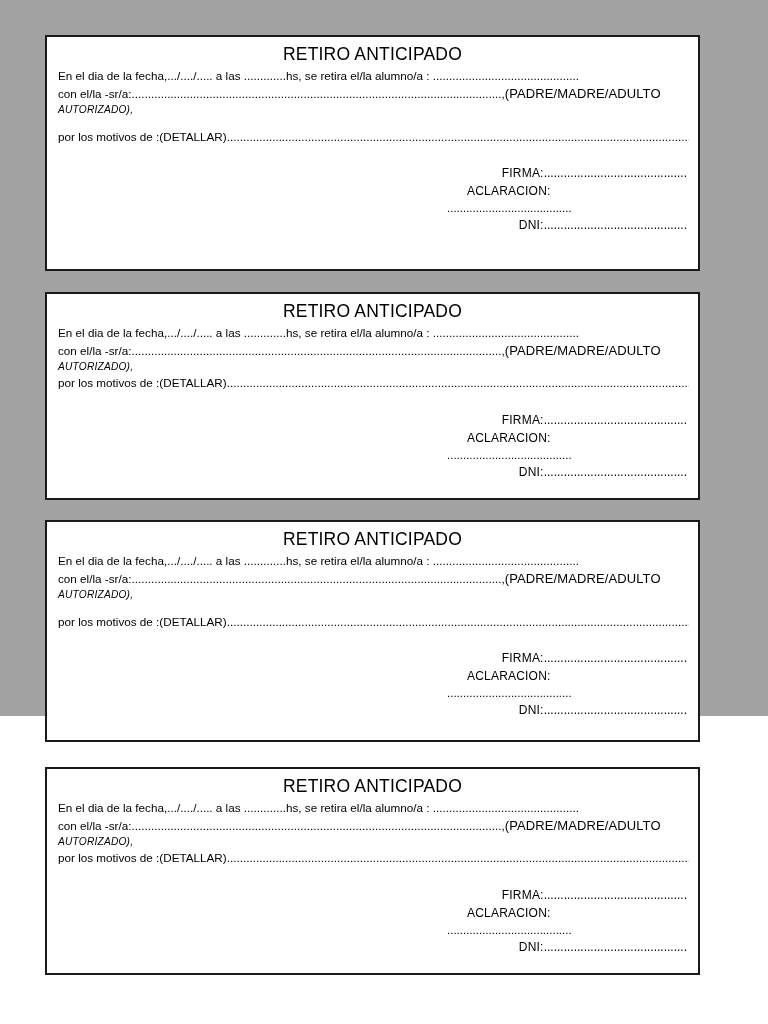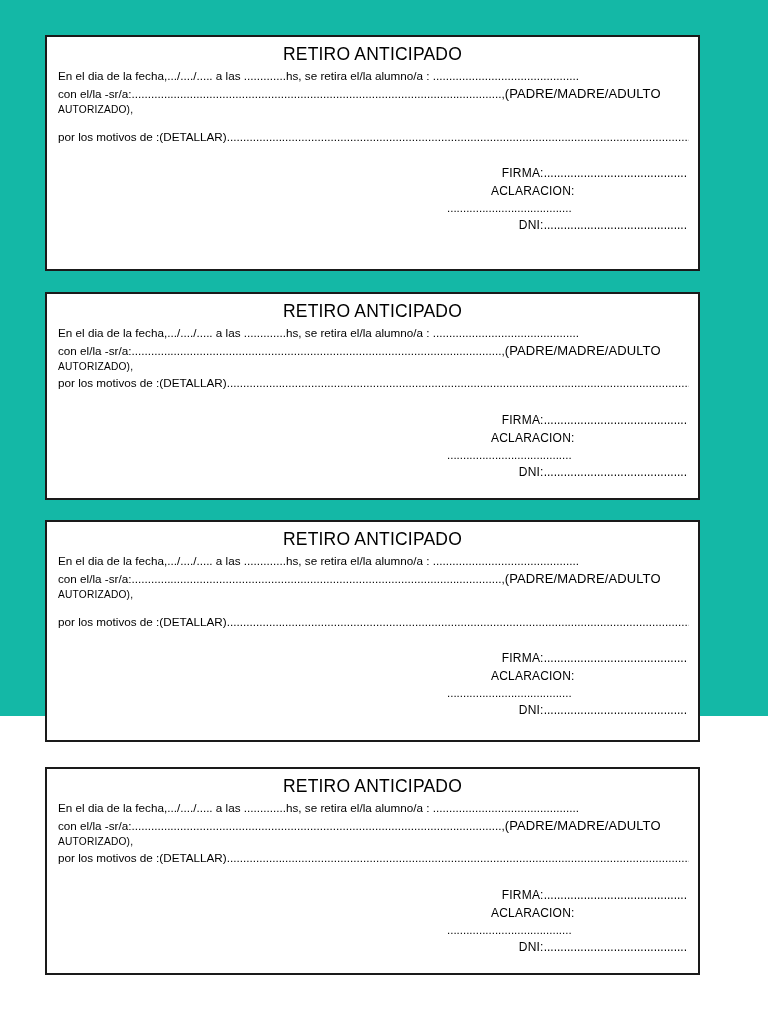--- a/index.html
+++ b/index.html
@@ -13,21 +13,21 @@
     height: 1024px;
     font-family: "Liberation Sans", sans-serif;
     color: #000000;
     -webkit-font-smoothing: antialiased;
   }
 
   #page {
     position: relative;
     width: 768px;
     height: 716px;
-    background: #14b8a6;
+    background: #a3a3a3;
     box-sizing: border-box;
   }
 
   .form-block {
     position: absolute;
     left: 45px;
     width: 655px;
     border: 2px solid #1a1a1a;
     box-sizing: border-box;
     background: #ffffff;
@@ -58,20 +58,21 @@
   .line-wrapped {
     white-space: normal;
     word-break: break-all;
     overflow-wrap: anywhere;
   }
 
   .small-caps-line {
     font-size: 10.2px;
     letter-spacing: 0.2px;
     line-height: 1.45;
+    font-style: italic;
   }
 
   .tail-small {
     font-size: 13px;
     letter-spacing: 0.1px;
   }
 
   .dots {
     letter-spacing: 0px;
   }
@@ -93,21 +94,20 @@
     display: block;
     text-align: right;
     line-height: 1.5;
     white-space: nowrap;
     overflow: hidden;
   }
 
   .sign-row-left {
     text-align: left;
     padding-left: 400px;
-    margin-left: 24px;
   }
 
   .sign-row-dots {
     text-align: left;
     padding-left: 400px;
     font-size: 11.5px;
     line-height: 1.4;
   }
 
   .sign-label {

